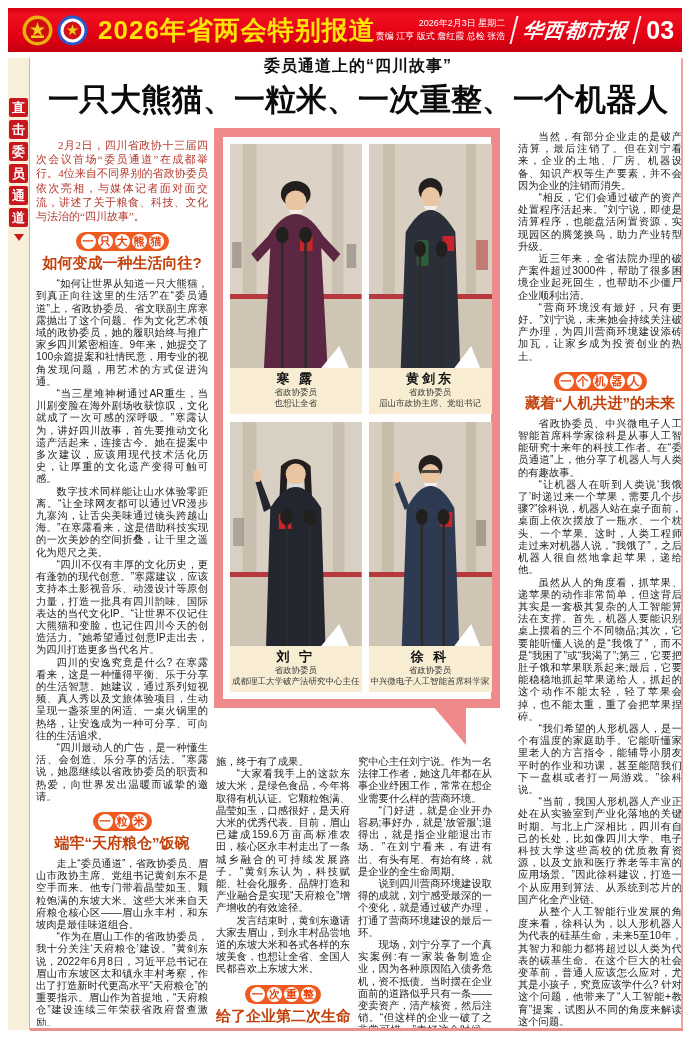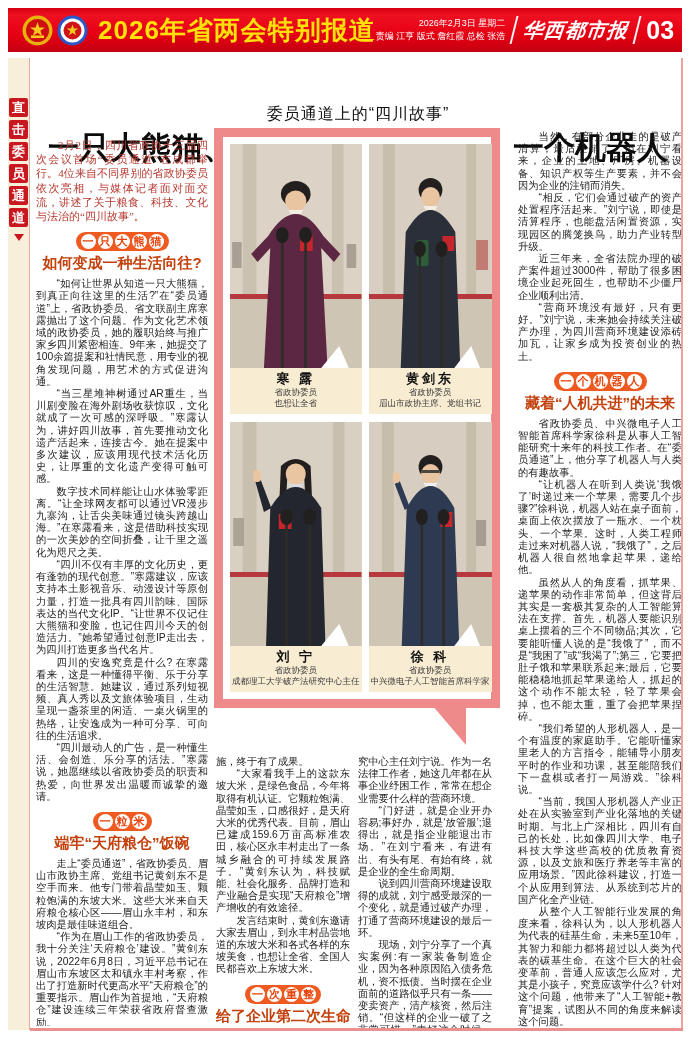--- a/index.html
+++ b/index.html
@@ -24,21 +24,21 @@
   
   .sidebar { position:absolute; left:8px; top:58px; width:22px; height:972px;
     background:#f8efdb; border-right:1px solid #e7a9a0; padding-top:38px; }
   .sidebar .chip { display:block; width:19px; height:19px; margin:2px auto 3px; background:#c8171e;
     color:#fff; font-size:13px; font-weight:bold; line-height:19px; text-align:center; border-radius:2px; }
   .sidebar-arrow { width:0; height:0; margin:7px auto 0; border-left:5px solid transparent;
     border-right:5px solid transparent; border-top:7px solid #c8171e; }
 
   
   .headline-area { position:absolute; left:32px; top:56px; width:652px; text-align:center; }
-  .kicker { font-size:16px; font-weight:normal; color:#111; letter-spacing:1px;margin-top:48px; }
+  .kicker { font-size:16px; font-weight:bold; color:#111; letter-spacing:1px; }
   .headline { font-family:"Liberation Serif", serif; font-weight:900; font-size:31px; color:#0b0b0b;
     letter-spacing:0; margin-top:2px; white-space:nowrap; }
 
   
   .col { position:absolute; overflow:hidden; }
   .col-left  { left:36px;  top:130px; width:172px; height:896px; padding-top:8px; }
   .col-midA  { left:216px; top:756px; width:134px; height:272px; }
   .col-midB  { left:358px; top:756px; width:134px; height:272px; }
   .col-right { left:518px; top:131px; width:164px; height:897px; }
 

